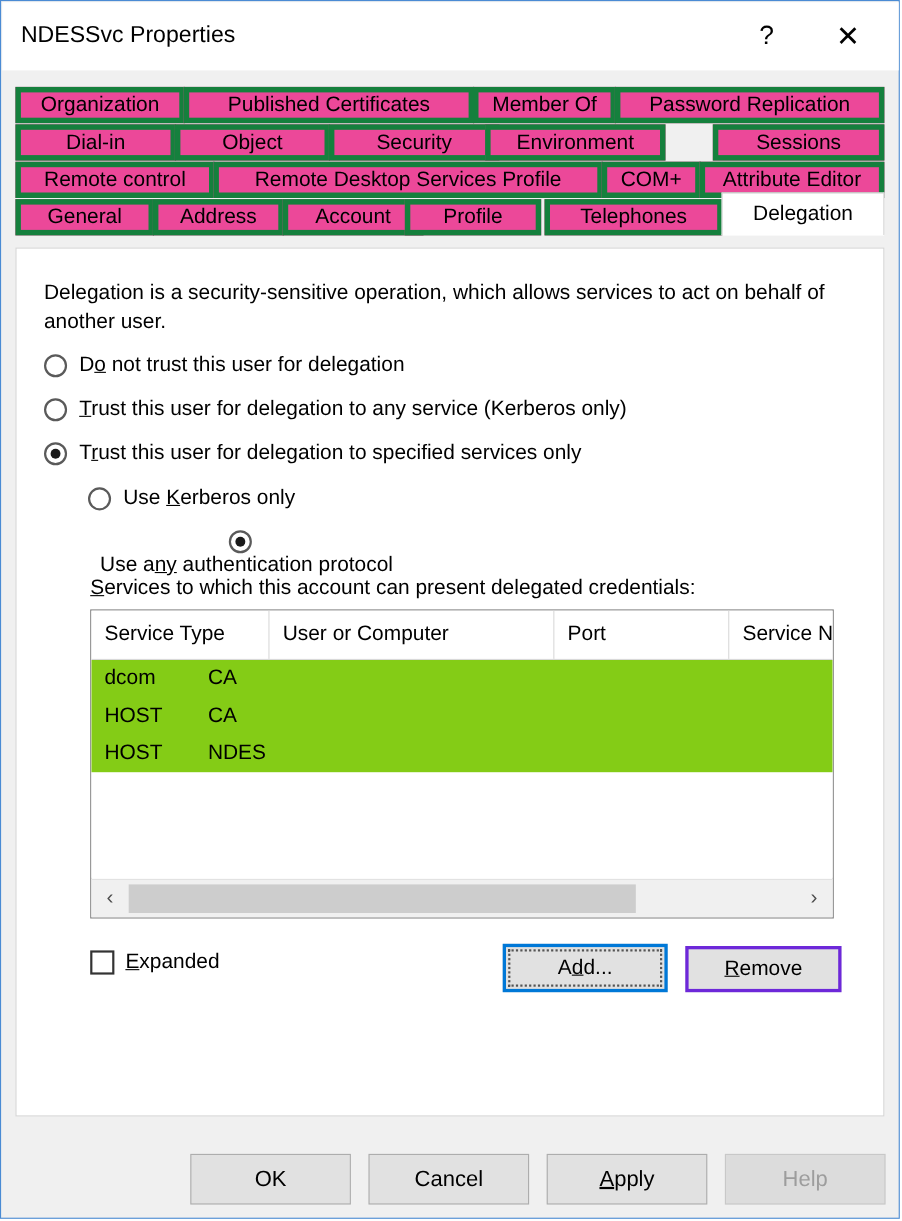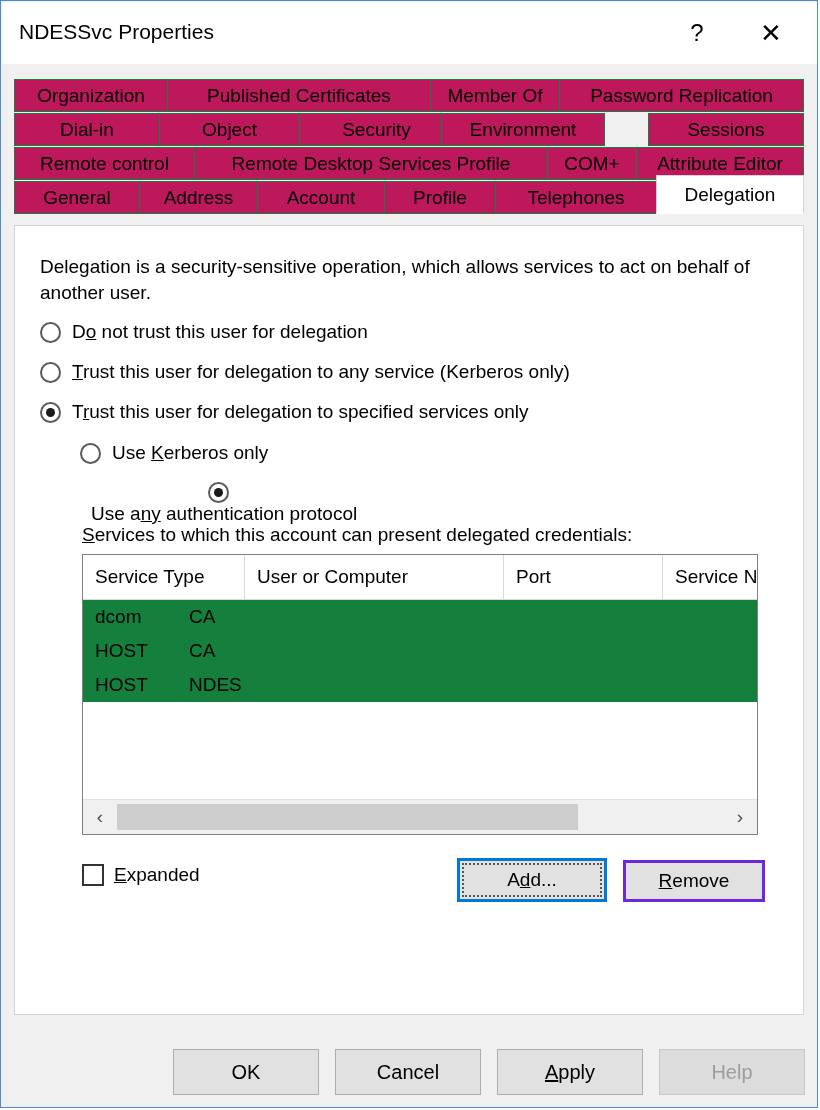--- a/index.html
+++ b/index.html
@@ -60,22 +60,22 @@
   
   .tabstrip {
     position: absolute;
     left: 13px; top: 78px;
     width: 790px;
     height: 152px;
   }
   .tab {
     position: absolute;
     height: 33px;
-    background: #be185d;
-    border: 1px solid #15803d;
+    background: #ec4899;
+    border: 5px solid #15803d;
     box-sizing: border-box;
     display: flex;
     align-items: center;
     justify-content: center;
     font-size: 19px;
     color: #000000;
     white-space: nowrap;
     overflow: hidden;
     cursor: default;
   }
@@ -187,21 +187,21 @@
     position: absolute;
     left: 0; top: 45px;
     right: 0;
     bottom: 36px;
     background: #ffffff;
   }
   .lv-rows {
     position: absolute;
     left: 0; top: 0;
     width: 100%;
-    background: #15803d;
+    background: #84cc16;
   }
   .lv-row {
     height: 34px;
     display: flex;
     align-items: center;
     cursor: default;
   }
   .lv-cell {
     font-size: 19px;
     color: #000000;
@@ -360,21 +360,21 @@
     <div class="tab" style="left:634px;top:34px; width:156px;">Sessions</div>
 
     <div class="tab" style="left:0px;  top:68px; width:181px;">Remote control</div>
     <div class="tab" style="left:180px;top:68px; width:354px;">Remote Desktop Services Profile</div>
     <div class="tab" style="left:533px;top:68px; width:90px;">COM+</div>
     <div class="tab" style="left:622px;top:68px; width:168px;">Attribute Editor</div>
 
     <div class="tab" style="left:0px;  top:102px;width:126px;">General</div>
     <div class="tab" style="left:125px;top:102px;width:119px;">Address</div>
     <div class="tab" style="left:243px;top:102px;width:128px;">Account</div>
-    <div class="tab" style="left:370px;top:102px;width:112px;">Profile</div>
+    <div class="tab" style="left:354px;top:102px;width:124px;">Profile</div>
     <div class="tab" style="left:481px;top:102px;width:162px;">Telephones</div>
     <div class="tab selected" style="left:642px;top:96px;width:148px;">Delegation</div>
   </div>
 
   <div class="panel">
 
     <div class="intro">Delegation is a security-sensitive operation, which allows services to act on behalf of another user.</div>
 
     <div class="radio-row" style="left:25px; top:95px;">
       <span class="radio"></span>

